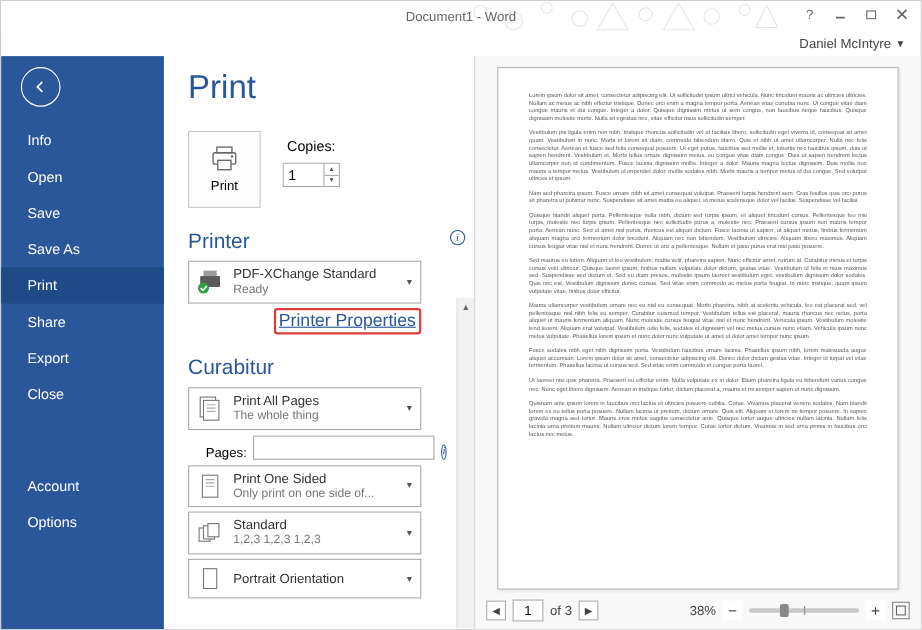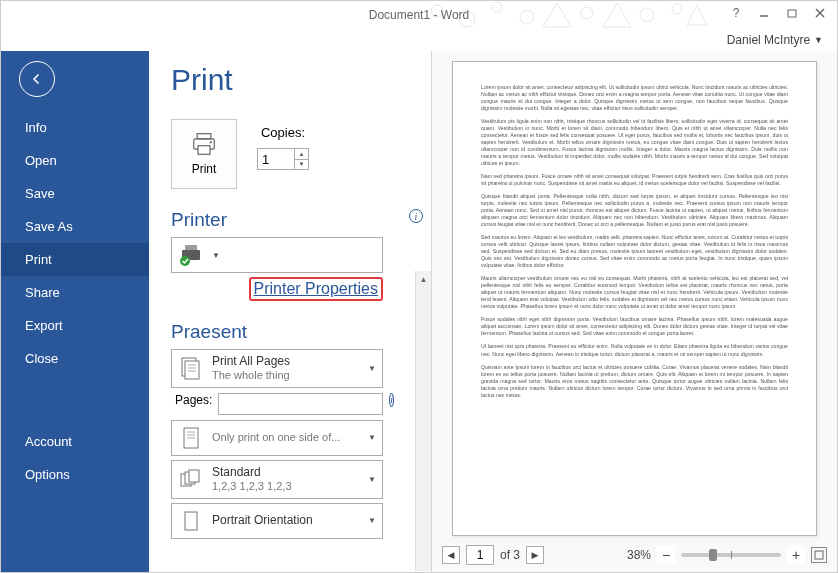--- a/index.html
+++ b/index.html
@@ -44,21 +44,21 @@
 .dropdown .dd-icon { width: 26px; height: 26px; flex-shrink: 0; display: flex; align-items: center; justify-content: center; }
 .dropdown .dd-text { flex: 1; font-size: 12px; line-height: 1.25; color: #333; }
 .dropdown .dd-text .sub { color: #777; font-size: 11px; }
 .dropdown .dd-caret { font-size: 8px; color: #555; }
 .dd-short { min-height: 30px; }
 
 .link-row { text-align: right; width: 212px; margin-top: 4px; }
 .link-row a { color: #2a579a; font-size: 16px; text-decoration: underline; cursor: pointer; }
 .highlight-box { border: 2px solid #e03a3a; border-radius: 3px; padding: 1px 3px; display: inline-block; }
 
-.pages-row { display: flex; align-items: flex-start; gap: 6px; margin: 5px 4px; width: 212px; }
+.pages-row { display: flex; align-items: flex-end; gap: 6px; margin: 5px 16px; width: 212px; }
 .pages-row label { font-size: 12px; }
 .pages-row input { flex: 1; height: 22px; border: 1px solid #ababab; padding: 0 4px; font-size: 12px; outline: none; }
 
 
 .vscroll { position: absolute; right: 0; top: 220px; width: 16px; height: 300px; background: #f1f1f1; border-left: 1px solid #ddd; }
 .vscroll .arrow { height: 16px; display: flex; align-items: center; justify-content: center; font-size: 8px; color: #666; background: #f1f1f1; cursor: pointer; }
 
 
 .preview { flex: 1; background: #f9f9f9; border-left: 1px solid #d6d6d6; position: relative; padding: 10px 20px 36px 20px; display: flex; flex-direction: column; }
 .preview-page { background: #fff; border: 1px solid #b5b5b5; box-shadow: 1px 1px 3px rgba(0,0,0,0.1); flex: 1; padding: 22px 28px; overflow: hidden; }
@@ -174,29 +174,33 @@
       </div>
       <div class="dropdown">
         <div class="dd-icon">
           <svg width="26" height="22" viewBox="0 0 26 22">
             <rect x="4" y="6" width="18" height="10" rx="1" fill="#5b5b5b"></rect>
             <rect x="7" y="1" width="12" height="5" fill="#9c9c9c"></rect>
             <circle cx="7" cy="17" r="5" fill="#2e9e3f"></circle>
             <path d="M4.5 17 l2 2 l3.5 -4" stroke="#fff" stroke-width="1.5" fill="none"></path>
           </svg>
         </div>
+        <div class="dd-text">
+          <div>PDF-XChange Standard</div>
+          <div class="sub">Ready</div>
+        </div>
         <div class="dd-caret">▼</div>
       </div>
       <div class="link-row">
         <span class="highlight-box">
           <a>Printer Properties</a>
         </span>
       </div>
 
-      <div class="section-h">Praesent</div>
+      <div class="section-h">Curabitur</div>
 
       <div class="stack">
         <div class="dropdown">
           <div class="dd-icon">
             <svg width="22" height="24" viewBox="0 0 22 24">
                 <rect x="2" y="2" width="14" height="18" fill="#fff" stroke="#777"></rect>
                 <rect x="5" y="5" width="14" height="18" fill="#fff" stroke="#777"></rect>
                 <line x1="8" y1="9" x2="16" y2="9" stroke="#aaa"></line>
                 <line x1="8" y1="12" x2="16" y2="12" stroke="#aaa"></line>
                 <line x1="8" y1="15" x2="16" y2="15" stroke="#aaa"></line>
@@ -218,20 +222,21 @@
         <div class="dropdown">
           <div class="dd-icon">
             <svg width="22" height="24" viewBox="0 0 22 24">
                 <rect x="4" y="2" width="14" height="20" fill="#fff" stroke="#777"></rect>
                 <line x1="7" y1="6" x2="15" y2="6" stroke="#aaa"></line>
                 <line x1="7" y1="9" x2="15" y2="9" stroke="#aaa"></line>
                 <line x1="7" y1="12" x2="15" y2="12" stroke="#aaa"></line>
               </svg>
           </div>
           <div class="dd-text">
+            <div>Print One Sided</div>
             <div class="sub">Only print on one side of...</div>
           </div>
           <div class="dd-caret">▼</div>
         </div>
 
         <div class="dropdown">
           <div class="dd-icon">
             <svg width="24" height="22" viewBox="0 0 24 22">
                 <rect x="2" y="6" width="10" height="12" fill="#fff" stroke="#777"></rect>
                 <rect x="6" y="4" width="10" height="12" fill="#fff" stroke="#777"></rect>

